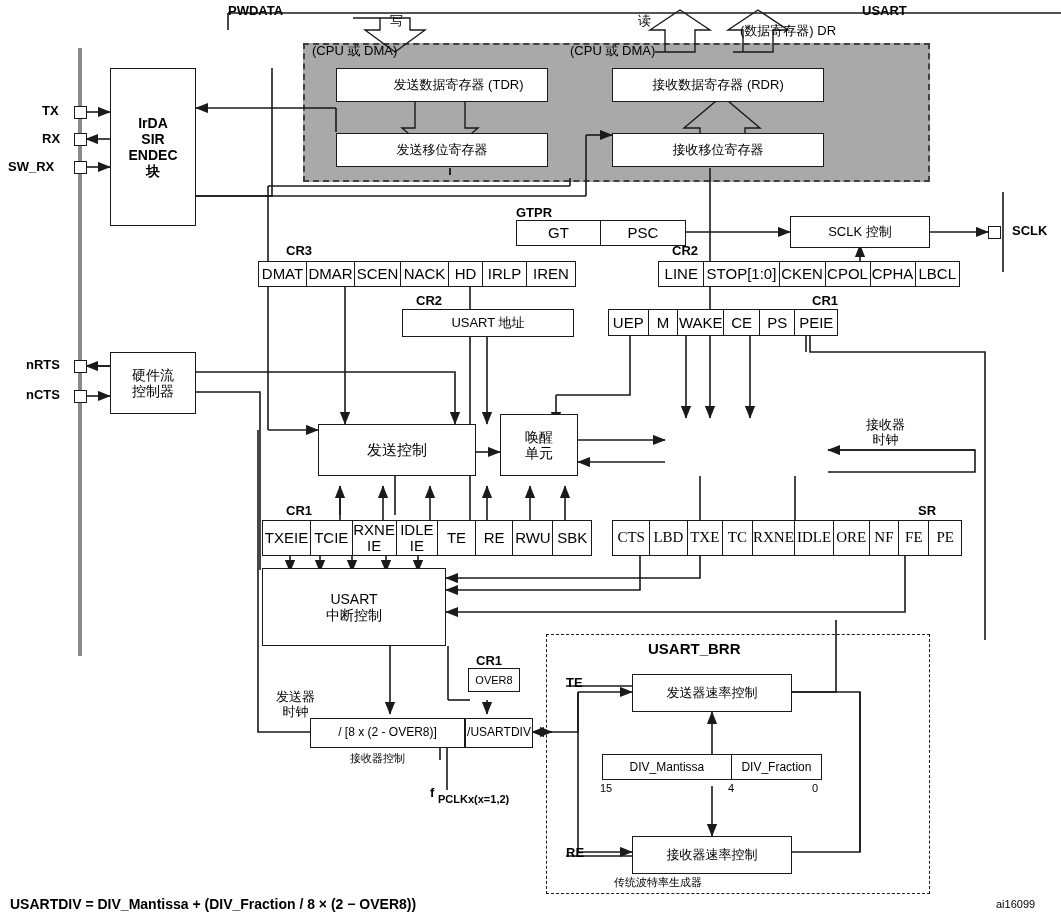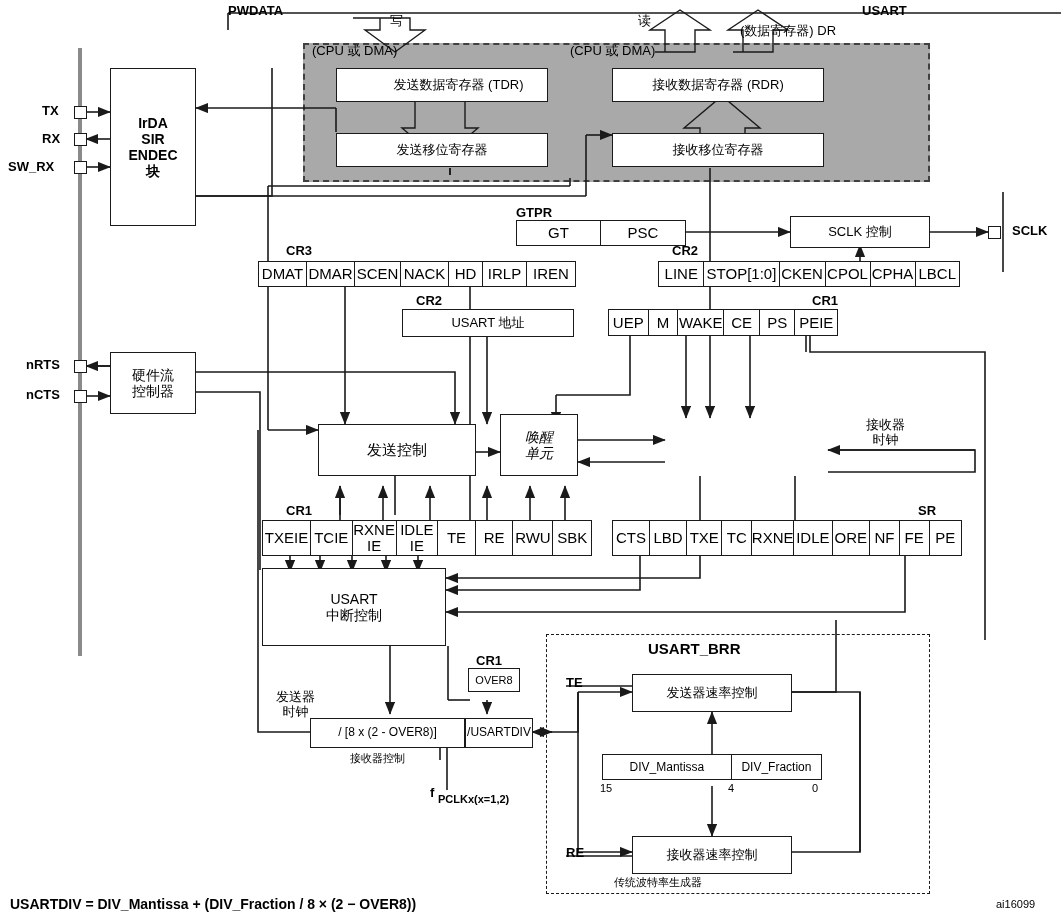--- a/index.html
+++ b/index.html
@@ -236,41 +236,41 @@
     <div style="width:46px;">WAKE</div>
     <div style="width:36px;">CE</div>
     <div style="width:36px;">PS</div>
     <div style="width:42px;">PEIE</div>
   </div>
 
   <div class="box" style="left:110px;top:352px;width:86px;height:62px;white-space:pre;font-size:14px;">硬件流
 控制器</div>
 
   <div class="box" style="left:318px;top:424px;width:158px;height:52px;font-size:15px;">发送控制</div>
-  <div class="box" style="left:500px;top:414px;width:78px;height:62px;white-space:pre;font-size:14px;font-style:italic;">唤醒
+  <div class="box" style="left:500px;top:414px;width:78px;height:62px;white-space:pre;font-size:14px;">唤醒
 单元</div>
   <div class="lbl" style="left:866px;top:418px;white-space:pre;text-align:center;">接收器
 时钟</div>
 
   <div class="lbl bold" style="left:286px;top:504px;">CR1</div>
   <div class="reg" style="left:262px;top:520px;width:330px;height:36px;">
     <div style="width:48px;">TXEIE</div>
     <div style="width:42px;">TCIE</div>
     <div style="width:44px;white-space:pre;">RXNE
 IE</div>
     <div style="width:42px;white-space:pre;">IDLE
 IE</div>
     <div style="width:38px;">TE</div>
     <div style="width:38px;">RE</div>
     <div style="width:40px;">RWU</div>
     <div style="width:38px;">SBK</div>
   </div>
 
   <div class="lbl bold" style="left:918px;top:504px;">SR</div>
-  <div class="reg" style="left:612px;top:520px;width:350px;height:36px;">
+  <div class="reg" style="left:612px;top:520px;width:350px;height:36px;font-family:Liberation Serif, serif;">
     <div style="width:40px;">CTS</div>
     <div style="width:40px;">LBD</div>
     <div style="width:38px;">TXE</div>
     <div style="width:32px;">TC</div>
     <div style="width:42px;">RXNE</div>
     <div style="width:40px;">IDLE</div>
     <div style="width:38px;">ORE</div>
     <div style="width:32px;">NF</div>
     <div style="width:32px;">FE</div>
     <div style="width:34px;">PE</div>

